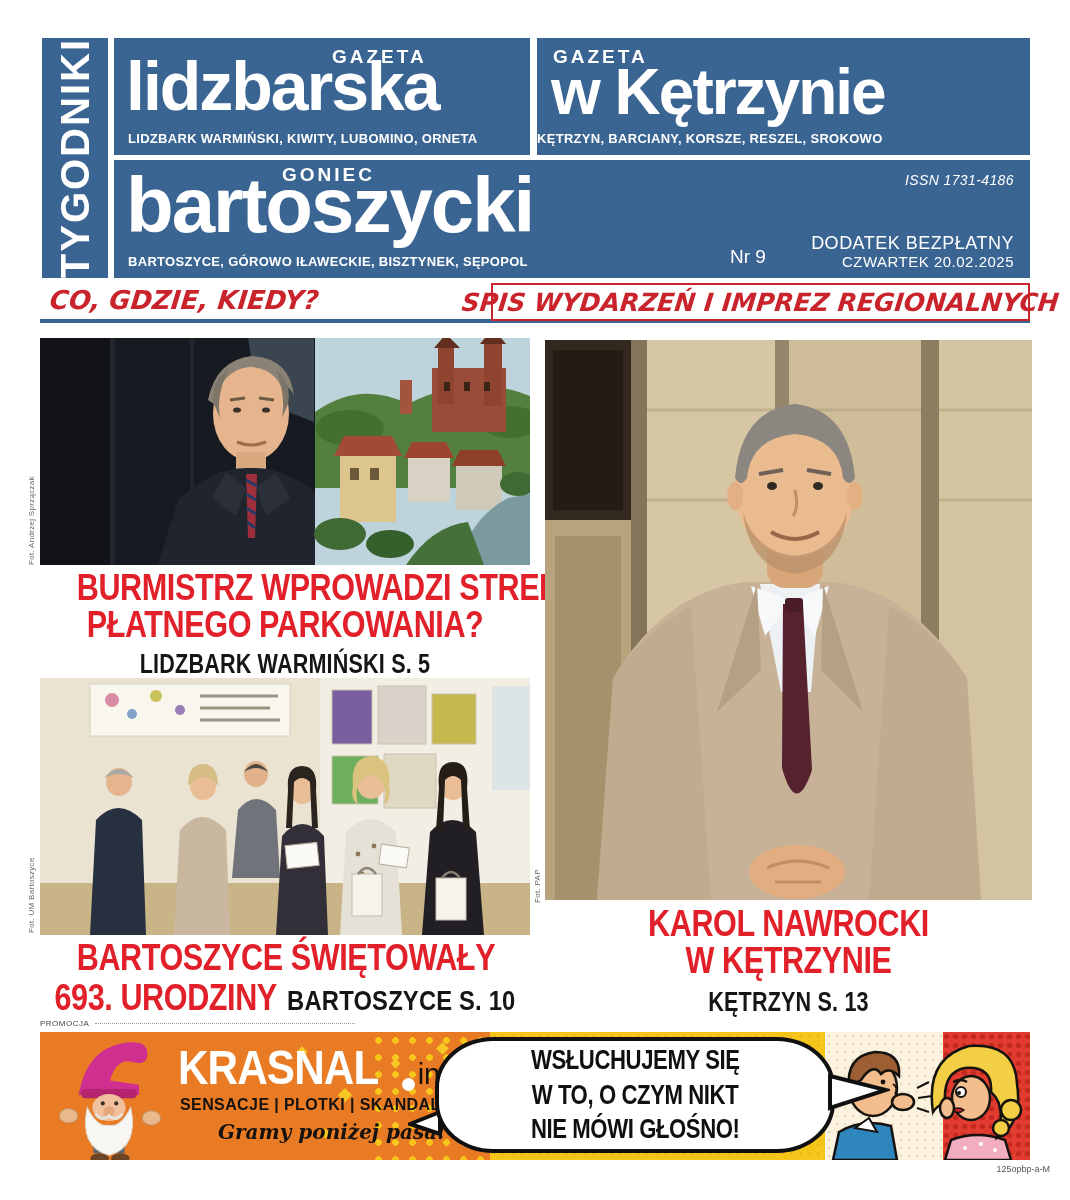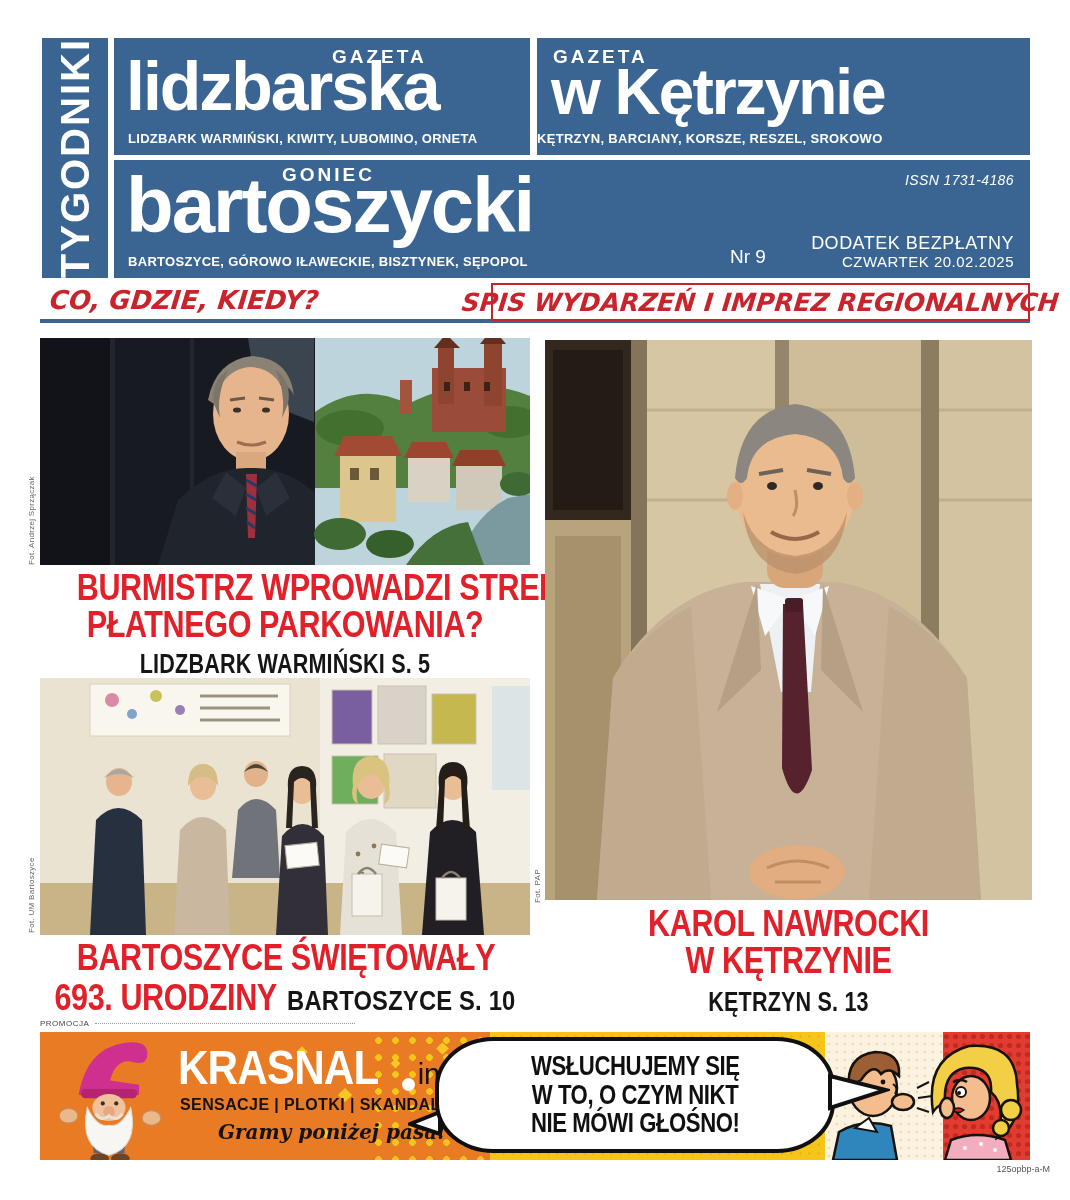--- a/index.html
+++ b/index.html
@@ -80,21 +80,21 @@
   #ad-yellow-zone{position:absolute;left:450px;top:0;width:540px;height:128px;background:var(--ad-yellow);
      background-image:radial-gradient(rgba(225,150,35,.45) 16%,transparent 18%);background-size:9px 9px;}
   .spark{position:absolute;background:#f7c724;transform:rotate(45deg);}
   #gnome-wrap{position:absolute;left:12px;top:3px;width:114px;height:124px;}
   #brand-row{position:absolute;left:138px;top:8px;display:flex;align-items:baseline;white-space:nowrap;}
   #brand-name{font-weight:700;font-size:48px;color:#fff;letter-spacing:-1px;transform:scaleX(.88);transform-origin:0 50%;}
   #brand-dot{width:13px;height:13px;border-radius:50%;background:#fff;margin:0 3px 4px -4px;align-self:flex-end;}
   #brand-suffix{font-size:29px;color:#15120f;font-weight:400;}
   #ad-tagline{position:absolute;left:140px;top:64px;font-weight:700;font-size:16px;color:#15120f;letter-spacing:.4px;white-space:nowrap;}
   #ad-slogan{position:absolute;left:178px;top:88px;font-family:"DejaVu Serif",serif;font-style:italic;font-weight:700;font-size:20px;color:#15120f;white-space:nowrap;}
-  #speech-bubble{position:absolute;left:395px;top:5px;width:400px;height:116px;background:#fff;border:4px solid #101010;border-radius:58px/50px;box-sizing:border-box;display:flex;flex-direction:column;align-items:center;justify-content:center;z-index:3;}
+  #speech-bubble{position:absolute;left:395px;top:5px;width:400px;height:116px;background:#fff;border:4px solid #101010;border-radius:58px/50px;box-sizing:border-box;display:flex;flex-direction:column;align-items:center;justify-content:center;z-index:3;gap:6px;}
   #speech-bubble .bub-line{font-weight:700;font-size:27px;line-height:1.06;color:#101010;letter-spacing:-.5px;transform:scaleX(.82);white-space:nowrap;}
   #bubble-tail{position:absolute;left:788px;top:40px;z-index:4;}
   #bubble-tail-left{position:absolute;left:368px;top:78px;z-index:2;}
   #couple-wrap{position:absolute;right:0;top:0;width:205px;height:128px;z-index:2;}
   #ad-code{position:absolute;right:20px;top:1164px;font-size:9px;color:#555;}
 </style>
 </head>
 <body>
 
 <div class="page">

